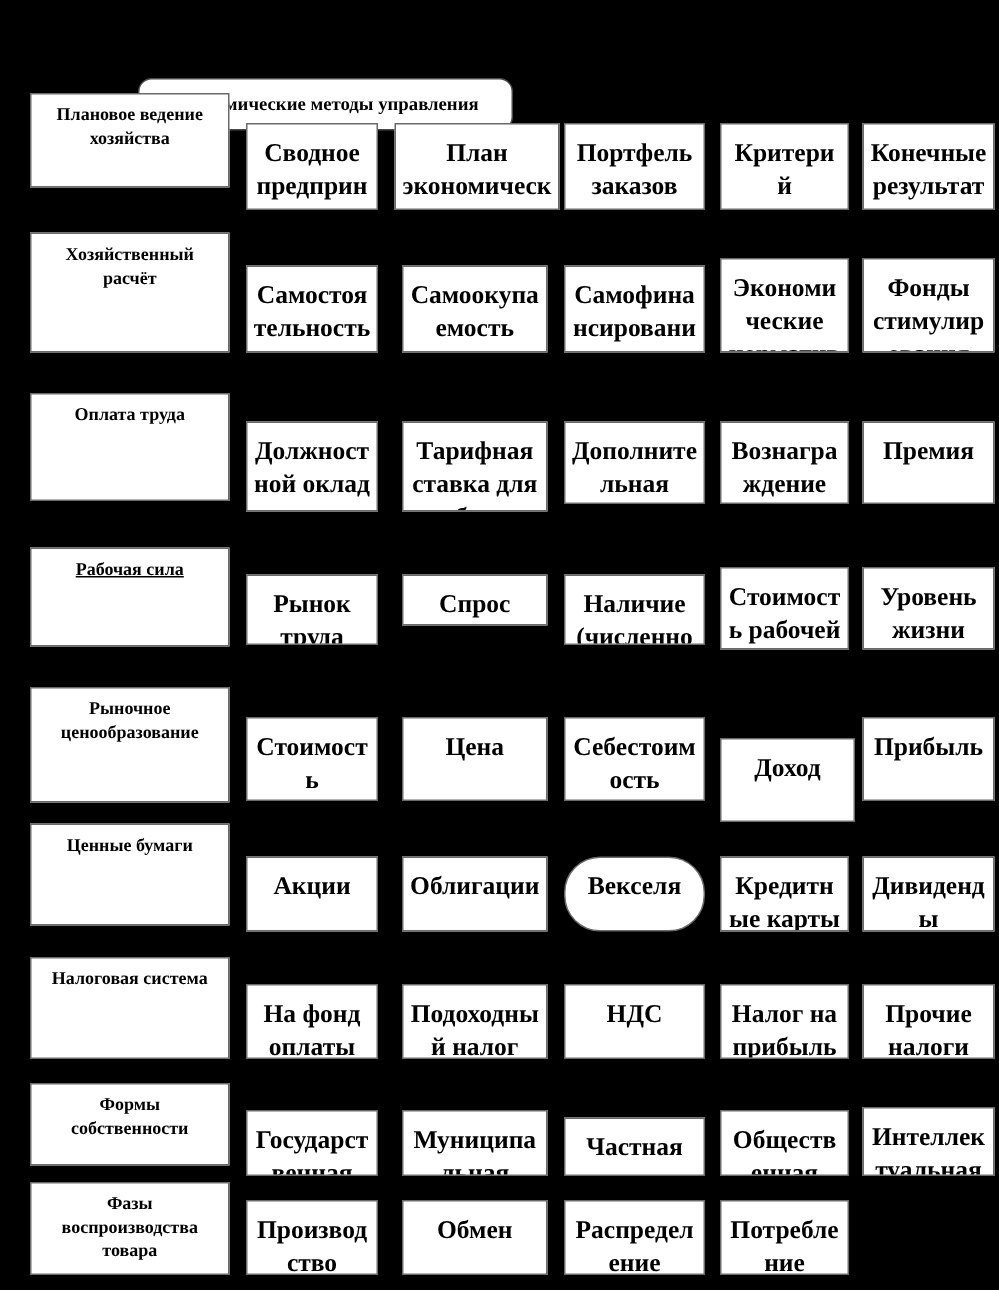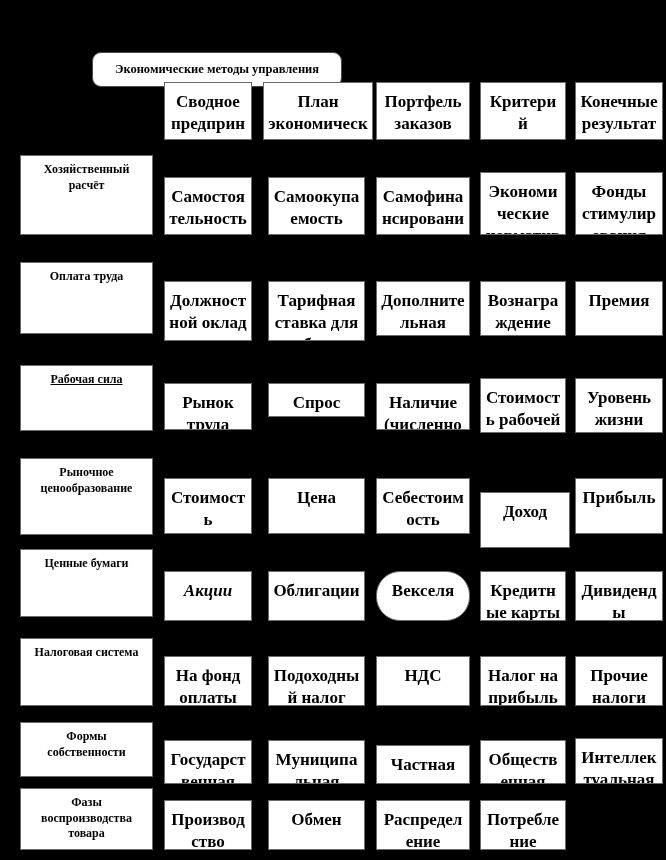--- a/index.html
+++ b/index.html
@@ -45,20 +45,21 @@
     padding:8px 4px 0 4px;
   }
 </style>
 </head>
 <body>
 
 <div class="canvas">
 
   <div class="box title-box" style="left:92px;top:4px;width:250px;height:35px;margin-top:48px;">Экономические методы управления</div>
 
+  <div class="box category-box" style="left:20px;top:62px;width:133px;height:63px;">Плановое ведение хозяйства</div>
   <div class="box item-box" style="left:164px;top:82px;width:88px;height:58px;">Сводное предпринимательство</div>
   <div class="box item-box" style="left:263px;top:82px;width:110px;height:58px;">План экономического развития</div>
   <div class="box item-box" style="left:376px;top:82px;width:94px;height:58px;">Портфель заказов</div>
   <div class="box item-box" style="left:480px;top:82px;width:86px;height:58px;">Критерий эффективности</div>
   <div class="box item-box" style="left:575px;top:82px;width:88px;height:58px;">Конечные результаты</div>
 
   <div class="box category-box" style="left:20px;top:155px;width:133px;height:80px;">Хозяйственный расчёт</div>
   <div class="box item-box" style="left:164px;top:177px;width:88px;height:58px;">Самостоятельность</div>
   <div class="box item-box" style="left:268px;top:177px;width:97px;height:58px;">Самоокупаемость</div>
   <div class="box item-box" style="left:376px;top:177px;width:94px;height:58px;">Самофинансирование</div>
@@ -80,21 +81,21 @@
   <div class="box item-box" style="left:575px;top:378px;width:88px;height:55px;">Уровень жизни</div>
 
   <div class="box category-box" style="left:20px;top:458px;width:133px;height:77px;">Рыночное ценообразование</div>
   <div class="box item-box" style="left:164px;top:478px;width:88px;height:56px;">Стоимость</div>
   <div class="box item-box" style="left:268px;top:478px;width:97px;height:56px;">Цена</div>
   <div class="box item-box" style="left:376px;top:478px;width:94px;height:56px;">Себестоимость</div>
   <div class="box item-box" style="left:480px;top:492px;width:90px;height:56px;">Доход</div>
   <div class="box item-box" style="left:575px;top:478px;width:88px;height:56px;">Прибыль</div>
 
   <div class="box category-box" style="left:20px;top:549px;width:133px;height:68px;">Ценные бумаги</div>
-  <div class="box item-box" style="left:164px;top:571px;width:88px;height:50px;font-style:italic;">Акции</div>
+  <div class="box item-box" style="left:164px;top:571px;width:88px;height:50px;">Акции</div>
   <div class="box item-box" style="left:268px;top:571px;width:97px;height:50px;">Облигации</div>
   <div class="box item-box" style="left:376px;top:571px;width:94px;height:50px;border-radius:24px;">Векселя</div>
   <div class="box item-box" style="left:480px;top:571px;width:86px;height:50px;">Кредитные карты</div>
   <div class="box item-box" style="left:575px;top:571px;width:88px;height:50px;">Дивиденды</div>
 
   <div class="box category-box" style="left:20px;top:638px;width:133px;height:68px;">Налоговая система</div>
   <div class="box item-box" style="left:164px;top:656px;width:88px;height:50px;">На фонд оплаты труда</div>
   <div class="box item-box" style="left:268px;top:656px;width:97px;height:50px;">Подоходный налог</div>
   <div class="box item-box" style="left:376px;top:656px;width:94px;height:50px;">НДС</div>
   <div class="box item-box" style="left:480px;top:656px;width:86px;height:50px;">Налог на прибыль</div>

